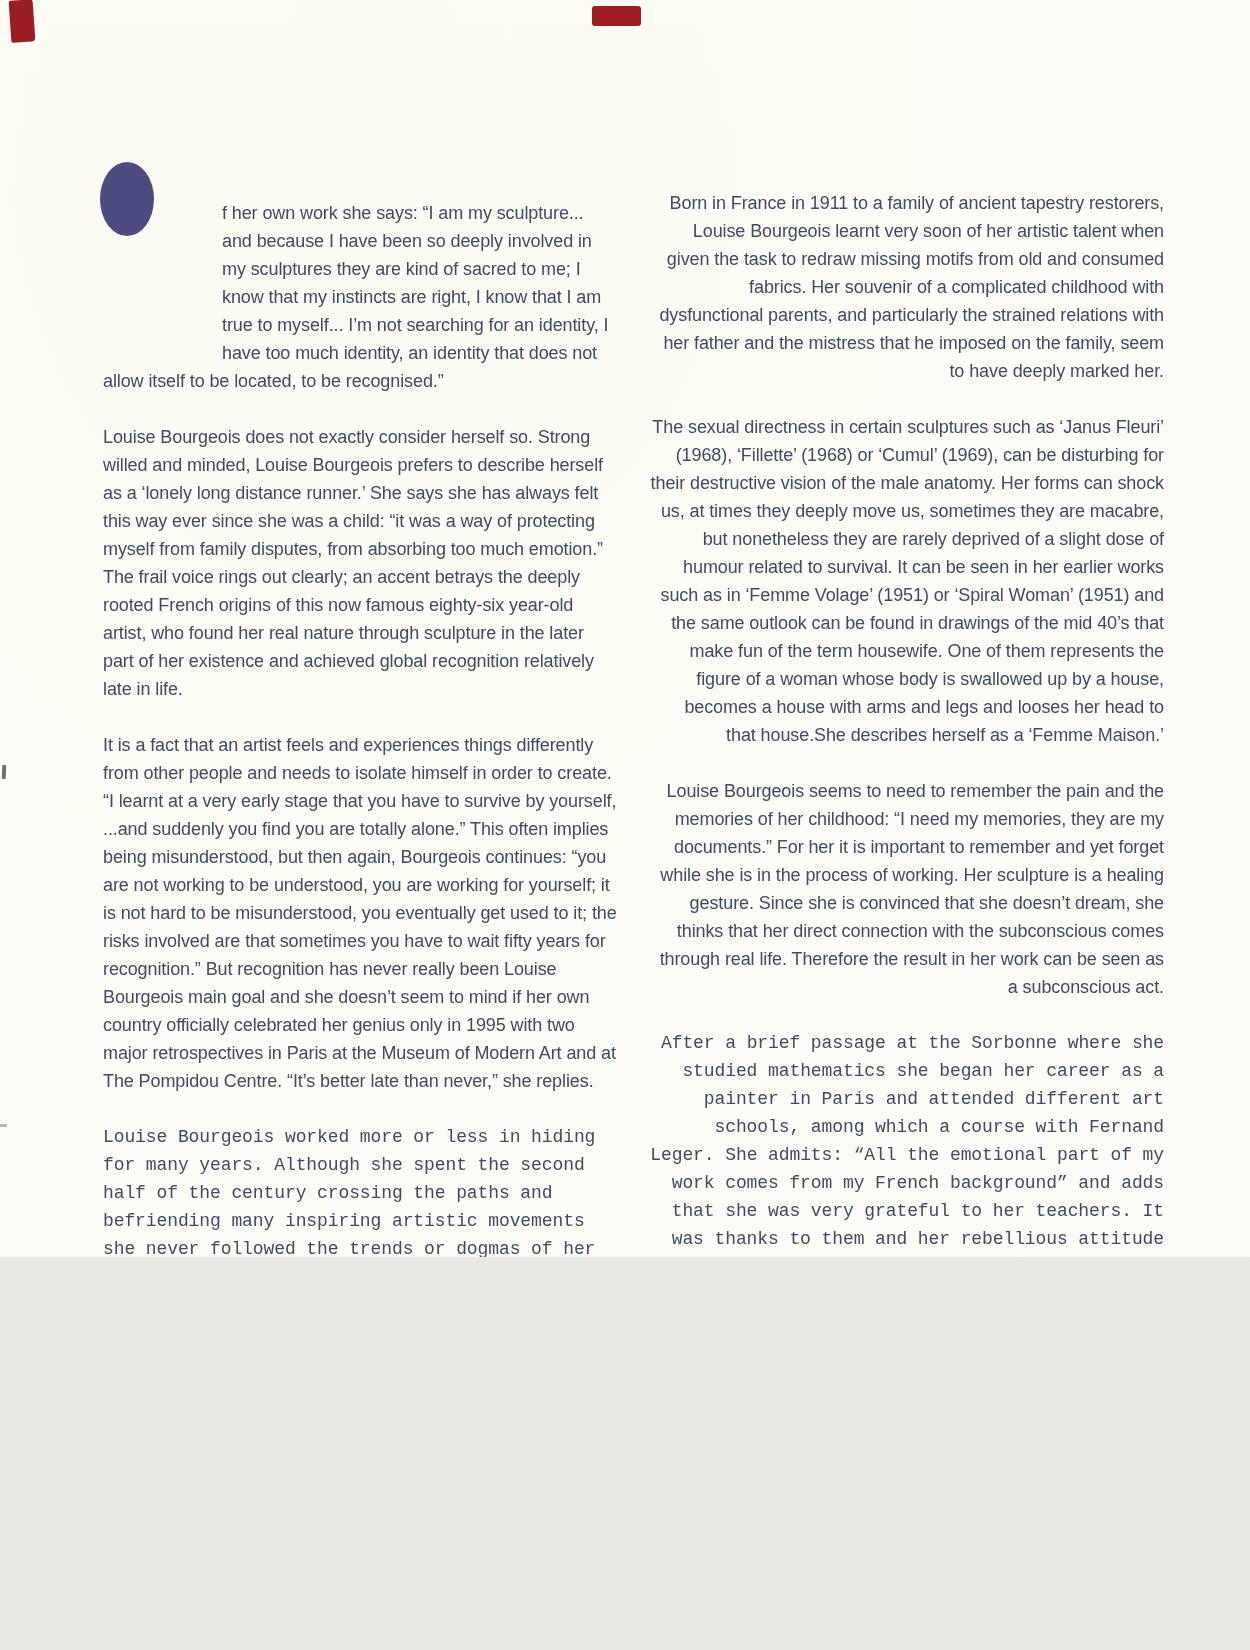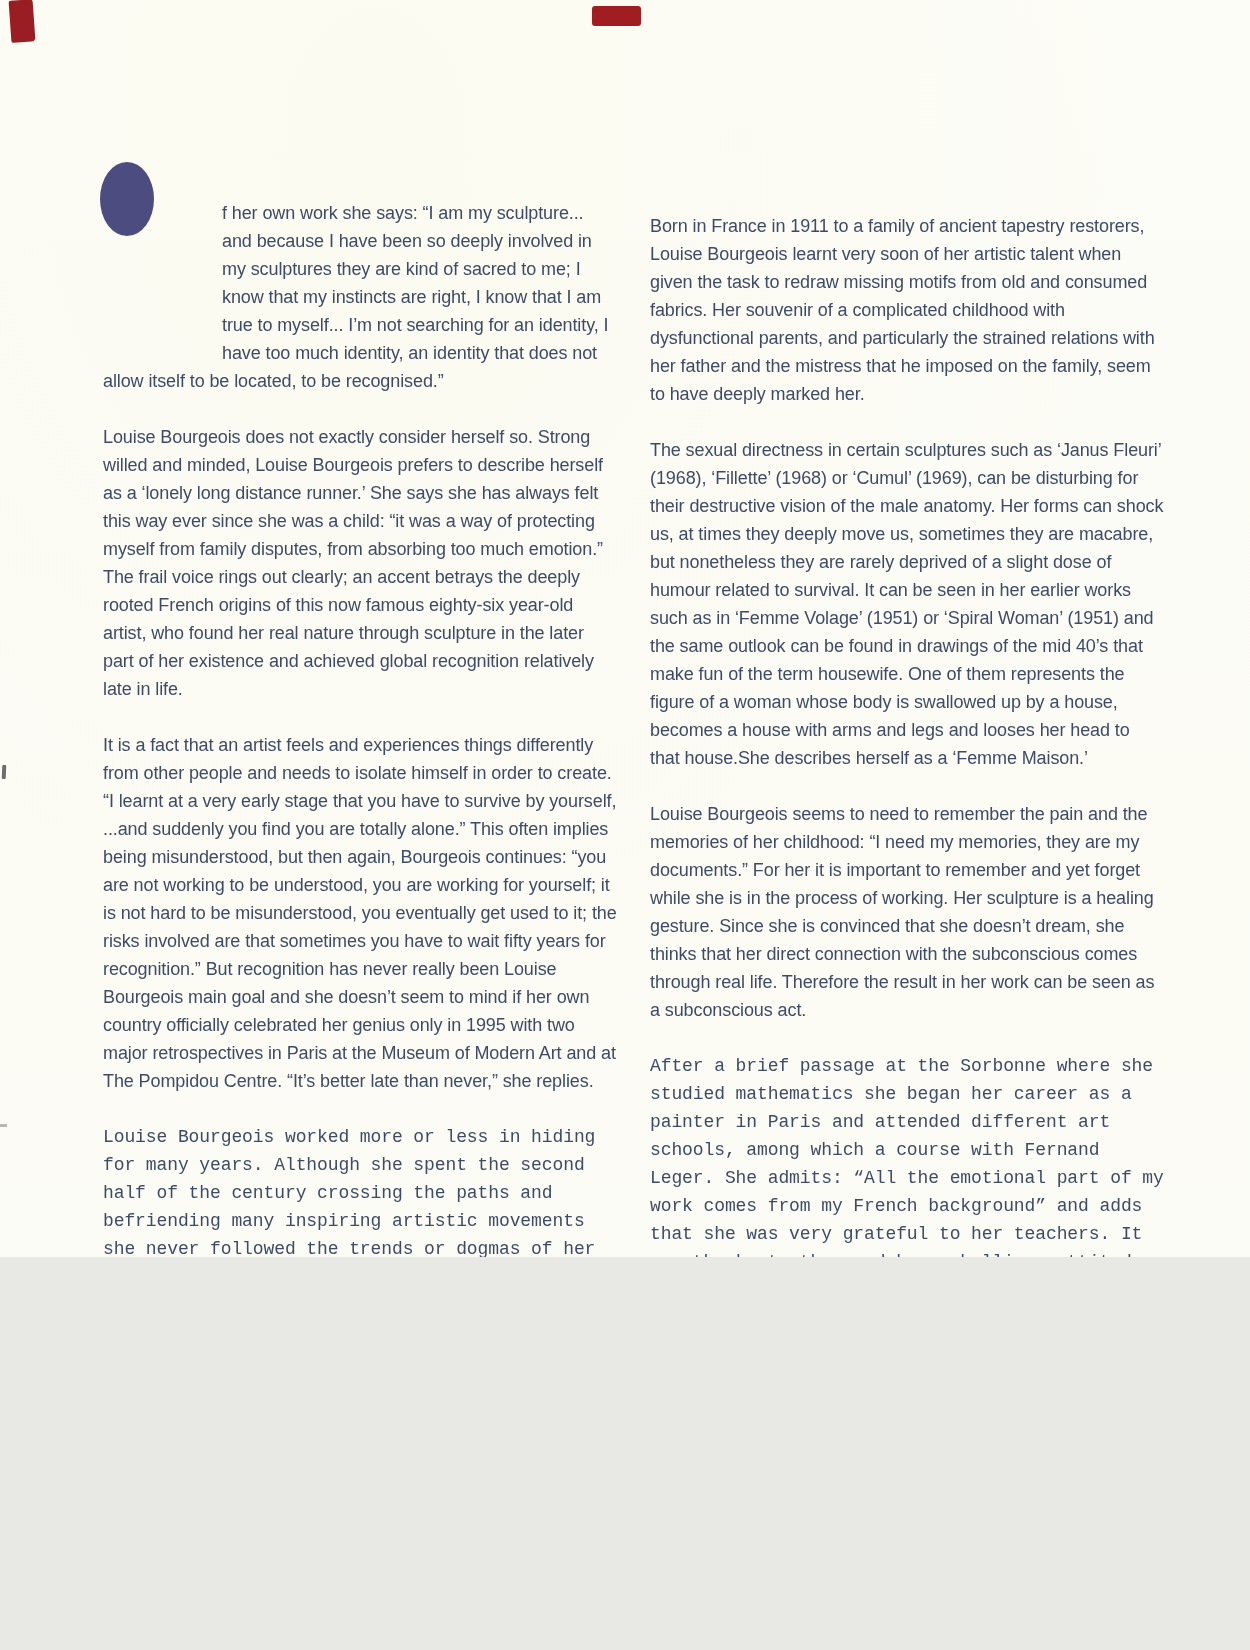--- a/index.html
+++ b/index.html
@@ -29,21 +29,21 @@
     font-size: 18px;
     line-height: 28px;
     letter-spacing: -0.1px;
     font-weight: 500;
     text-align: left;
     z-index: 2;
   }
   .col p { margin: 0 0 28px 0; }
   .col p:last-child { margin-bottom: 0; font-family: Liberation Mono, monospace; }
   .col-left  { left: 103px; top: 199px; }
-  .col-right { left: 650px; top: 212px; }
+  .col-right { left: 650px; top: 189px; text-align: right; }
 
   
   .dropcap-box {
     float: left;
     width: 114px;
     height: 174px;
     margin: -14px 8px 0 -3px;
   }
   .dropcap-oval {
     box-sizing: border-box;

